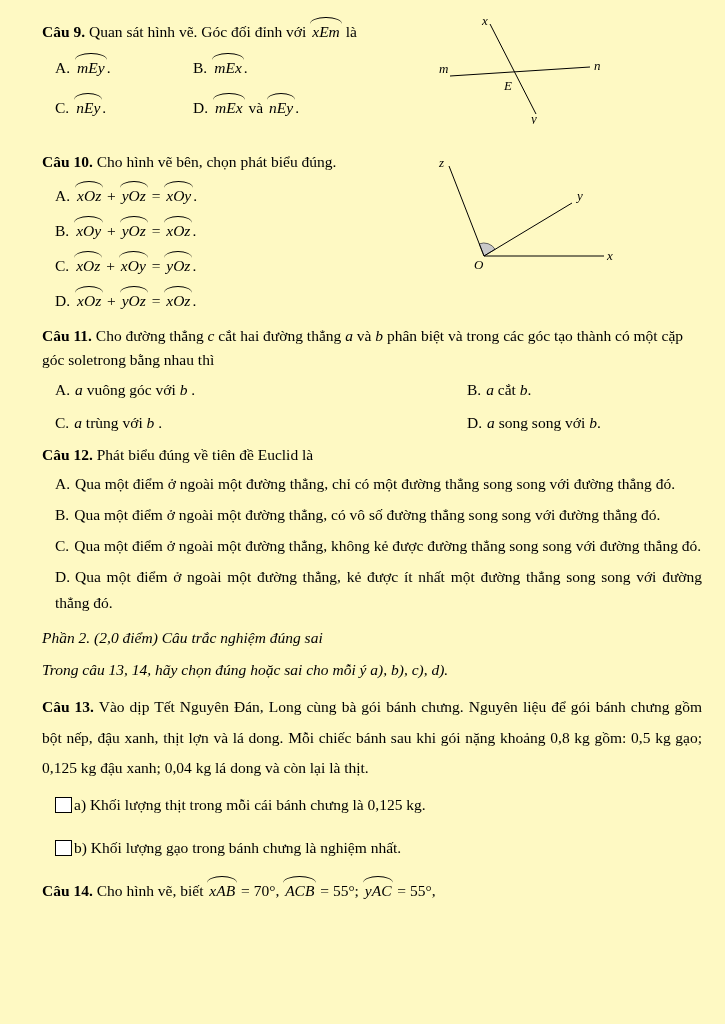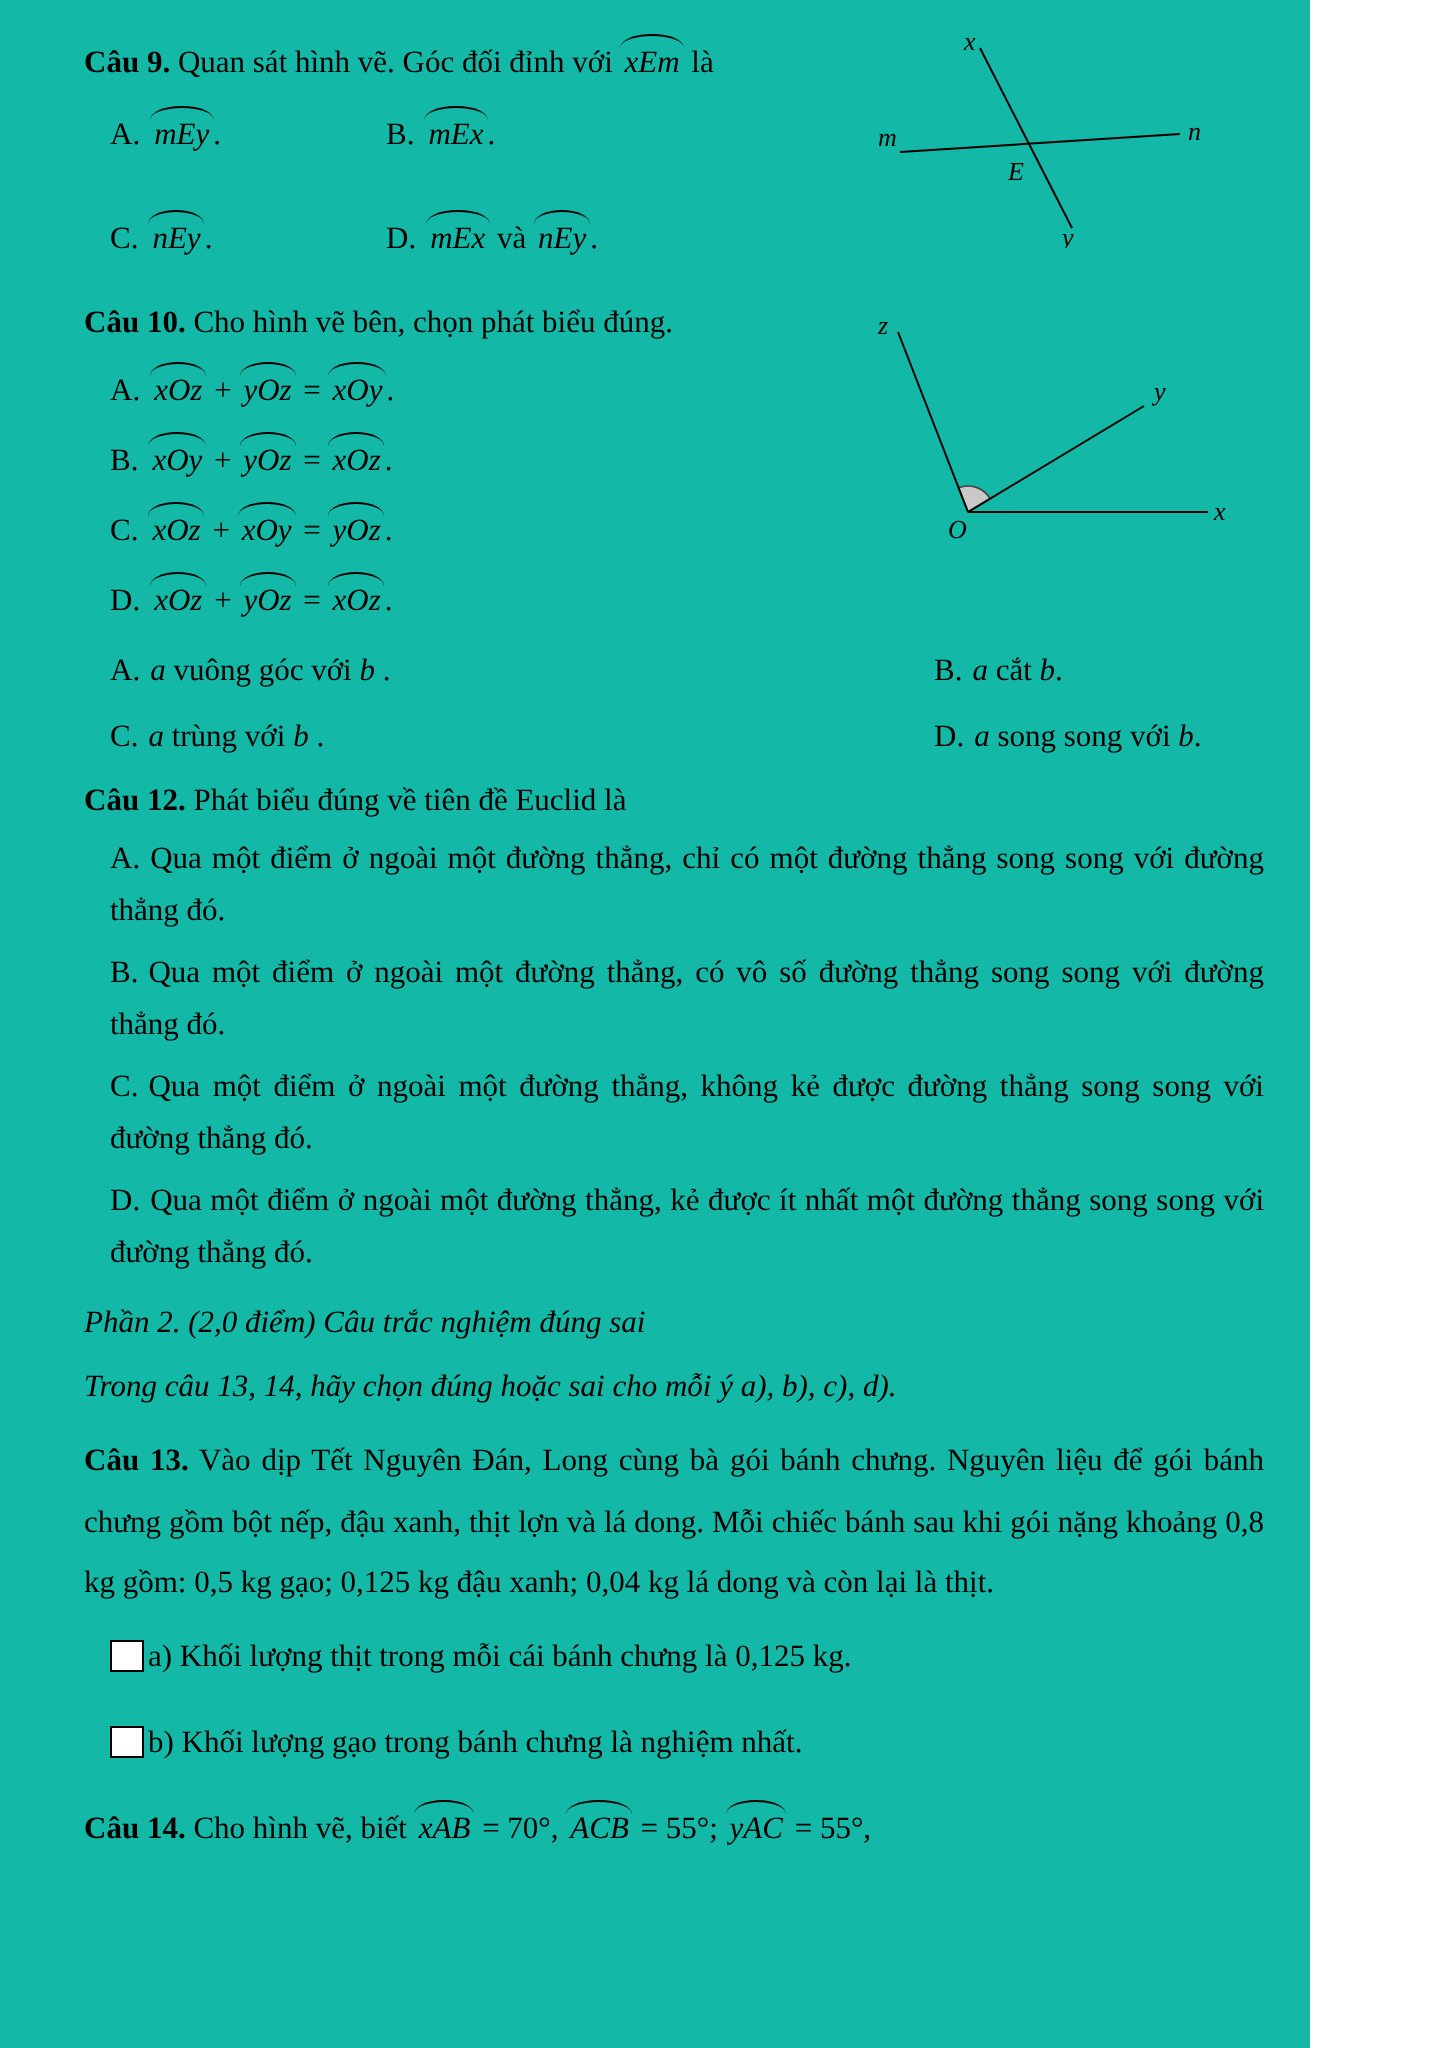--- a/index.html
+++ b/index.html
@@ -1,26 +1,26 @@
 <!DOCTYPE html>
 <html><head>
 <meta charset="utf-8">
 <style>
   *{margin:0;padding:0;box-sizing:border-box}
   html,body{background:#fff}
   body{width:725px;font-family:"Liberation Serif",serif;font-size:15.5px;color:#000;line-height:1.55}
-  .page{position:relative;width:655px;height:1024px;padding:20px 23px 0 42px;overflow:hidden;background:#14b8a6}
+  .page{position:relative;width:725px;height:1024px;padding:20px 23px 0 42px;overflow:hidden;background:#fef9c3}
   .q{margin-bottom:8px}
   .lbl{font-weight:bold}
   .it{font-style:italic}
   .arc{font-style:italic;position:relative;display:inline-block;padding:0 2px}
   .arc::before{content:"";position:absolute;left:0;right:0;top:-3px;height:6px;border-top:1.3px solid #000;border-radius:50%/100% 100% 0 0}
   .okey{margin-right:5px}
   .opt{white-space:normal}
-  .q9opts{display:grid;grid-template-columns:138px 1fr;row-gap:28px;padding-left:13px;margin:12px 0 10px;width:340px}
+  .q9opts{display:grid;grid-template-columns:138px 1fr;row-gap:16px;padding-left:13px;margin:12px 0 10px;width:340px}
   .q9wrap{min-height:122px}
   .q10opts{padding-left:13px;margin:10px 0 2px;width:340px}
   .q10opts .opt{display:block;margin-bottom:11px}
   .q10wrap{min-height:150px}
   .q11opts{display:grid;grid-template-columns:412px 1fr;row-gap:9px;padding-left:13px;margin:6px 0 4px}
   .q12opts{padding-left:13px;margin:4px 0 2px}
   .q12opts .opt{display:block;text-align:justify;margin-bottom:5px;line-height:1.68}
   .p2h{font-weight:normal;font-style:italic;margin:10px 0 8px}
   .p2s{font-style:italic;margin-bottom:10px}
   .q13text{text-align:justify;line-height:1.95;margin-bottom:10px}
@@ -70,20 +70,21 @@
     <line x1="48" y1="100" x2="168" y2="100"></line>
     <line x1="48" y1="100" x2="136" y2="47"></line>
     <line x1="48" y1="100" x2="13" y2="10"></line>
     <text class="flabel" x="171" y="104">x</text>
     <text class="flabel" x="141" y="44">y</text>
     <text class="flabel" x="3" y="11">z</text>
     <text class="flabel" x="38" y="113">O</text>
   </svg>
 
   <section class="q">
+    <p class="stem"><span class="lbl">Câu 11.</span><span> Cho đường thẳng </span><span class="it">c</span><span> cắt hai đường thẳng </span><span class="it">a</span><span> và </span><span class="it">b</span><span> phân biệt và trong các góc tạo thành có một cặp góc soletrong bằng nhau thì</span></p>
     <div class="q11opts">
       <span class="opt"><span class="okey">A.</span><span class="it">a</span><span> vuông góc với </span><span class="it">b</span><span> .</span></span>
       <span class="opt"><span class="okey">B.</span><span class="it">a</span><span> cắt </span><span class="it">b</span><span>.</span></span>
       <span class="opt"><span class="okey">C.</span><span class="it">a</span><span> trùng với </span><span class="it">b</span><span> .</span></span>
       <span class="opt"><span class="okey">D.</span><span class="it">a</span><span> song song với </span><span class="it">b</span><span>.</span></span>
     </div>
   </section>
 
   <section class="q">
     <p class="stem"><span class="lbl">Câu 12.</span><span> Phát biểu đúng về tiên đề Euclid là</span></p>

